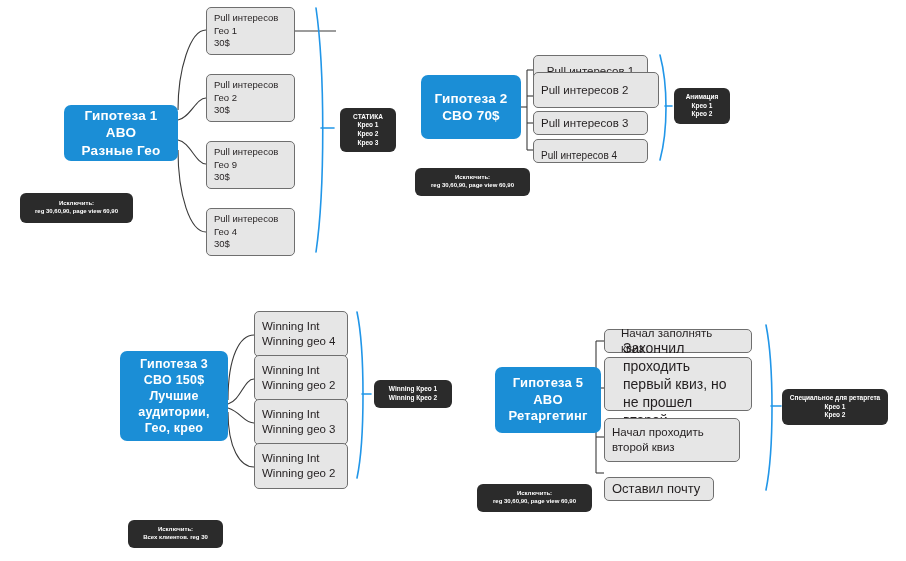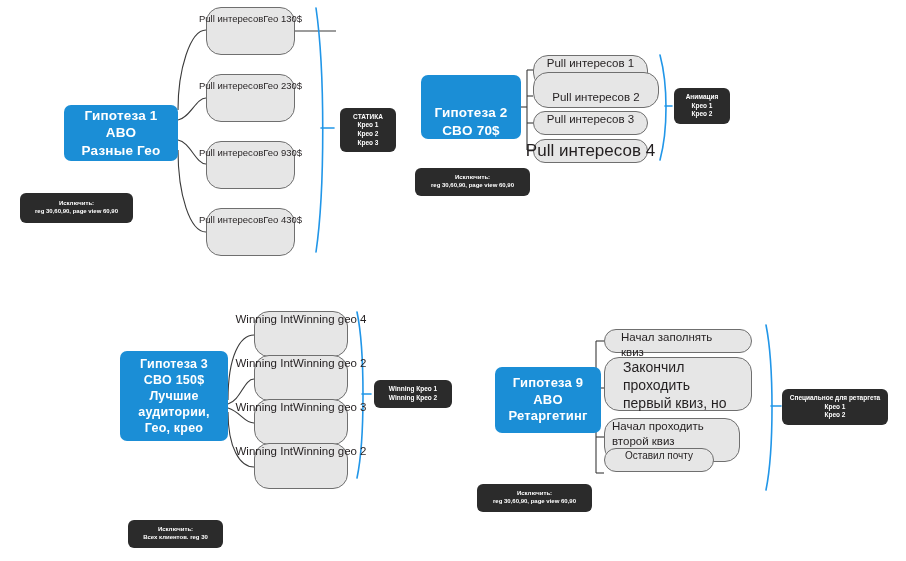--- a/index.html
+++ b/index.html
@@ -17,23 +17,23 @@
   .blue{
     background:#1b8ed6;color:#ffffff;border-radius:7px;
     display:flex;align-items:center;justify-content:center;
     text-align:center;font-weight:bold;line-height:1.28;
     letter-spacing:.2px;
   }
   .blue .ln{display:block;white-space:nowrap;}
 
   
   .grey{
-    background:#e6e6e6;border:1px solid #6f6f6f;border-radius:15px;
+    background:#e6e6e6;border:1px solid #6f6f6f;border-radius:5px;
     color:#231f20;line-height:1.30;box-sizing:border-box;
-    display:flex;flex-direction:row;justify-content:center;
+    display:flex;flex-direction:column;justify-content:center;
   }
   .grey .ln{display:block;white-space:nowrap;}
 
   
   .dark{
     background:#2b2b2b;color:#ffffff;border-radius:6px;
     display:flex;flex-direction:column;align-items:center;justify-content:center;
     text-align:center;font-weight:bold;line-height:1.32;
   }
   .dark .ln{display:block;white-space:nowrap;}
@@ -134,37 +134,37 @@
     <span class="ln">Крео 1</span>
     <span class="ln">Крео 2</span>
     <span class="ln">Крео 3</span>
   </div>
 
   <div class="node dark" style="left:20px;top:193px;width:113px;height:30px;font-size:6px;">
     <span class="ln">Исключить:</span>
     <span class="ln">reg 30,60,90, page view 60,90</span>
   </div>
 
-  <div class="node blue" style="left:421px;top:75px;width:100px;height:64px;font-size:13.5px;align-items:flex-end;">
+  <div class="node blue" style="left:421px;top:75px;width:100px;height:64px;font-size:13.5px;">
     <div>
       <span class="ln">Гипотеза 2</span>
       <span class="ln">CBO 70$</span>
     </div>
   </div>
 
   <div class="node grey" style="left:533px;top:55px;width:115px;height:33px;font-size:11.5px;padding:0 7px;text-align:center;">
     <span class="ln">Pull интересов 1</span>
   </div>
   <div class="node grey" style="left:533px;top:72px;width:126px;height:24px;font-size:11.5px;padding:17px 7px;">
     <span class="ln">Pull интересов 2</span>
   </div>
   <div class="node grey" style="left:533px;top:111px;width:115px;height:24px;font-size:11.5px;padding:0 7px;">
     <span class="ln">Pull интересов 3</span>
   </div>
-  <div class="node grey" style="left:533px;top:139px;width:115px;height:24px;font-size:17px;padding:0 7px;">
+  <div class="node grey" style="left:533px;top:139px;width:115px;height:24px;font-size:10px;padding:0 7px;justify-content:flex-end;">
     <span class="ln">Pull интересов 4</span>
   </div>
 
   <div class="node dark" style="left:674px;top:88px;width:56px;height:36px;font-size:6.5px;">
     <span class="ln">Анимация</span>
     <span class="ln">Крео 1</span>
     <span class="ln">Крео 2</span>
   </div>
 
   <div class="node dark" style="left:415px;top:168px;width:115px;height:28px;font-size:6px;">
@@ -204,36 +204,36 @@
     <span class="ln">Winning Крео 2</span>
   </div>
 
   <div class="node dark" style="left:128px;top:520px;width:95px;height:28px;font-size:6px;">
     <span class="ln">Исключить:</span>
     <span class="ln">Всех клиентов.  reg 30</span>
   </div>
 
   <div class="node blue" style="left:495px;top:367px;width:106px;height:66px;font-size:13px;">
     <div>
-      <span class="ln">Гипотеза 9</span>
+      <span class="ln">Гипотеза 5</span>
       <span class="ln">ABO</span>
       <span class="ln">Ретаргетинг</span>
     </div>
   </div>
 
   <div class="node grey wrap" style="left:604px;top:329px;width:148px;height:24px;font-size:11.5px;padding:0 16px;">
     <span>Начал заполнять квиз</span>
   </div>
   <div class="node grey wrap" style="left:604px;top:357px;width:148px;height:54px;font-size:14px;padding:0 18px;">
     <span>Закончил проходить первый квиз, но не прошел второй</span>
   </div>
   <div class="node grey wrap" style="left:604px;top:418px;width:136px;height:44px;font-size:11.5px;padding:0 7px;">
     <span>Начал проходить второй квиз</span>
   </div>
-  <div class="node grey wrap" style="left:604px;top:448px;width:110px;height:24px;font-size:10px;padding:0 7px;">
+  <div class="node grey wrap" style="left:604px;top:477px;width:110px;height:24px;font-size:13px;padding:0 7px;">
     <span>Оставил почту</span>
   </div>
 
   <div class="node dark" style="left:782px;top:389px;width:106px;height:36px;font-size:6.5px;">
     <span class="ln">Специальное для ретаргета</span>
     <span class="ln">Крео 1</span>
     <span class="ln">Крео 2</span>
   </div>
 
   <div class="node dark" style="left:477px;top:484px;width:115px;height:28px;font-size:6px;">

